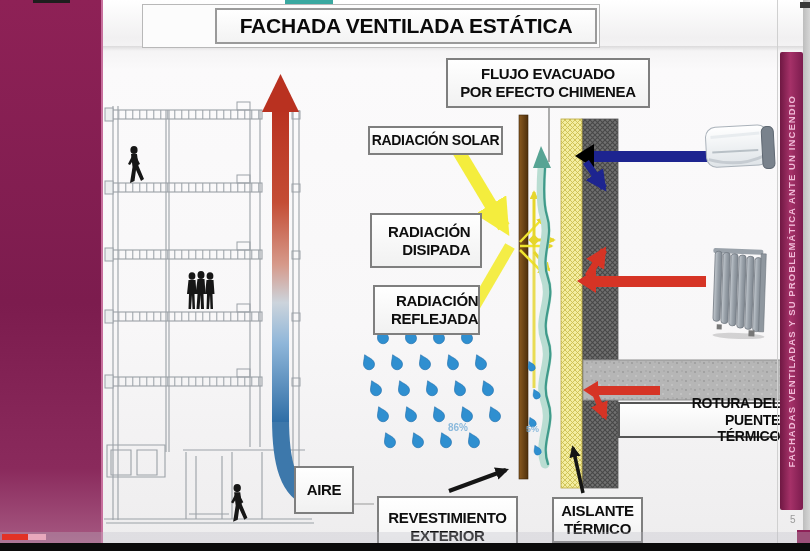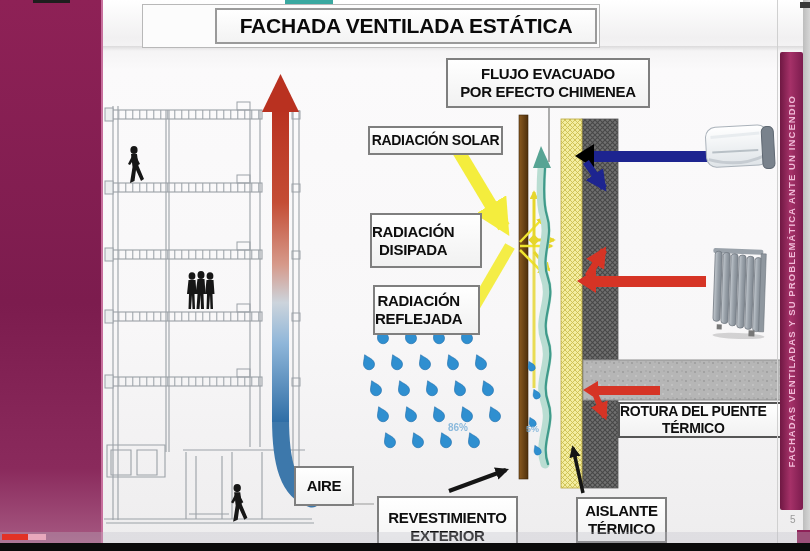--- a/index.html
+++ b/index.html
@@ -35,21 +35,21 @@
     background:linear-gradient(90deg,#6f1843,#a53168 45%,#7c1c4e);
     display:flex;align-items:center;justify-content:center;}
   .side-banner span{writing-mode:vertical-rl;transform:rotate(180deg);white-space:nowrap;
     font-size:9.5px;font-weight:bold;letter-spacing:1.1px;color:#efb9d6;}
 
   
   .box{position:absolute;background:linear-gradient(#ffffff,#f1f1f1);
     border:2px solid #7f7f7f;color:#0e0e0e;font-weight:bold;
     display:flex;align-items:center;justify-content:center;text-align:center;
     line-height:1.18;letter-spacing:-0.3px;white-space:pre-line;}
-  .box.left{justify-content:flex-start;text-align:center;padding-left:0;}
+  .box.left{justify-content:flex-start;text-align:right;padding-left:16px;}
   .ghost-box{position:absolute;left:142px;top:4px;width:458px;height:44px;
     background:#fcfcfc;border:1px solid #b8b8b8;}
   .title-box{position:absolute;left:215px;top:8px;width:382px;height:36px;
     background:linear-gradient(#ffffff,#f3f3f3);border:2px solid #9a9a9a;
     display:flex;align-items:center;justify-content:center;
     font-size:21px;font-weight:bold;color:#0a0a0a;letter-spacing:-0.2px;}
   .pct{position:absolute;font-size:10px;font-weight:bold;color:#7ab0d8;opacity:.85;}
   .slide-number{position:absolute;left:790px;top:514px;font-size:10px;color:#9a9a9a;}
 
   svg.diagram{position:absolute;left:0;top:0;}
@@ -283,26 +283,26 @@
 POR EFECTO CHIMENEA</div>
 
   <div class="box" style="left:368px;top:126px;width:135px;height:29px;font-size:14px;">RADIACIÓN SOLAR</div>
 
   <div class="box left" style="left:370px;top:213px;width:112px;height:55px;font-size:15px;">RADIACIÓN
 DISIPADA</div>
 
   <div class="box left" style="left:373px;top:285px;width:107px;height:50px;font-size:15px;">RADIACIÓN
 REFLEJADA</div>
 
-  <div class="box" style="left:294px;top:466px;width:60px;height:40px;font-size:15px;">AIRE</div>
+  <div class="box" style="left:294px;top:466px;width:60px;height:48px;font-size:15px;">AIRE</div>
 
   <div class="box" style="left:377px;top:496px;width:141px;height:61px;font-size:15px;">REVESTIMIENTO
 EXTERIOR</div>
 
-  <div class="box" style="left:576px;top:497px;width:91px;height:46px;font-size:15px;">AISLANTE
+  <div class="box" style="left:552px;top:497px;width:91px;height:46px;font-size:15px;">AISLANTE
 TÉRMICO</div>
 
   <div class="box left" style="left:618px;top:402px;width:164px;height:36px;font-size:14px;border-color:#555;">ROTURA DEL PUENTE
 TÉRMICO</div>
 
   <div class="pct" style="left:448px;top:422px;">86%</div>
   <div class="pct" style="left:526px;top:424px;font-size:9px;">5%</div>
 
   <div class="side-banner">
     <span>FACHADAS VENTILADAS Y SU PROBLEMÁTICA ANTE UN INCENDIO</span>

